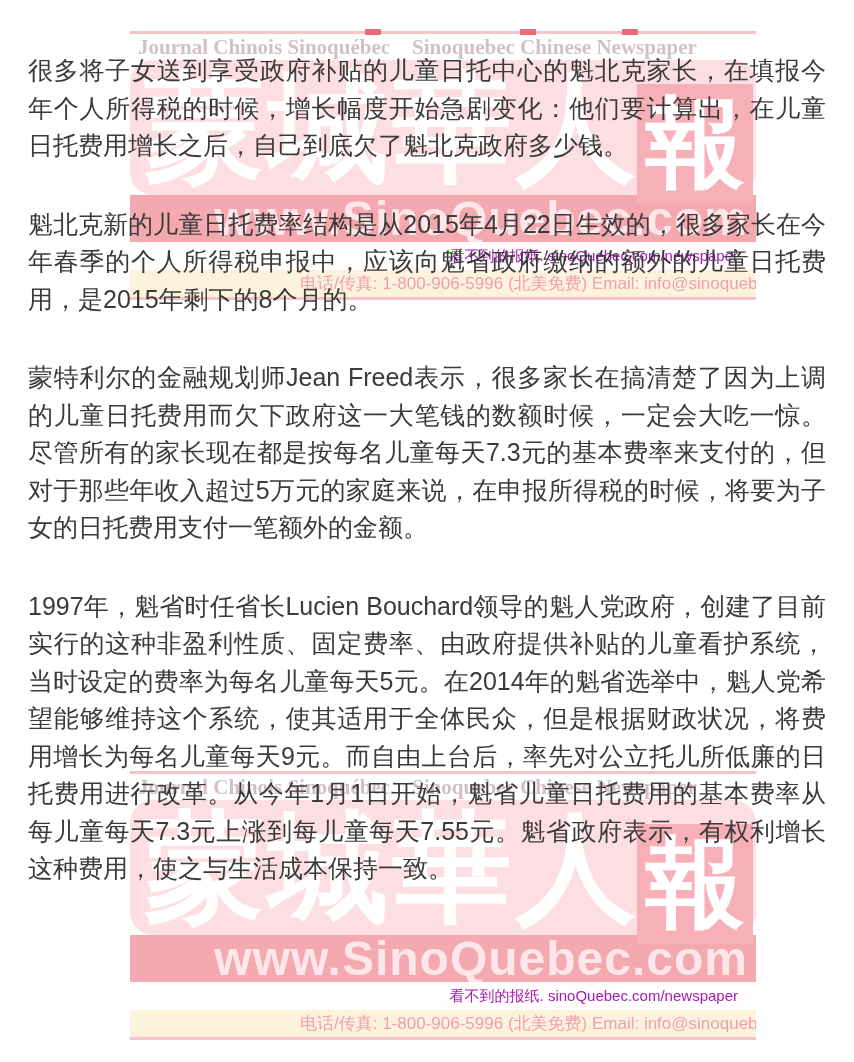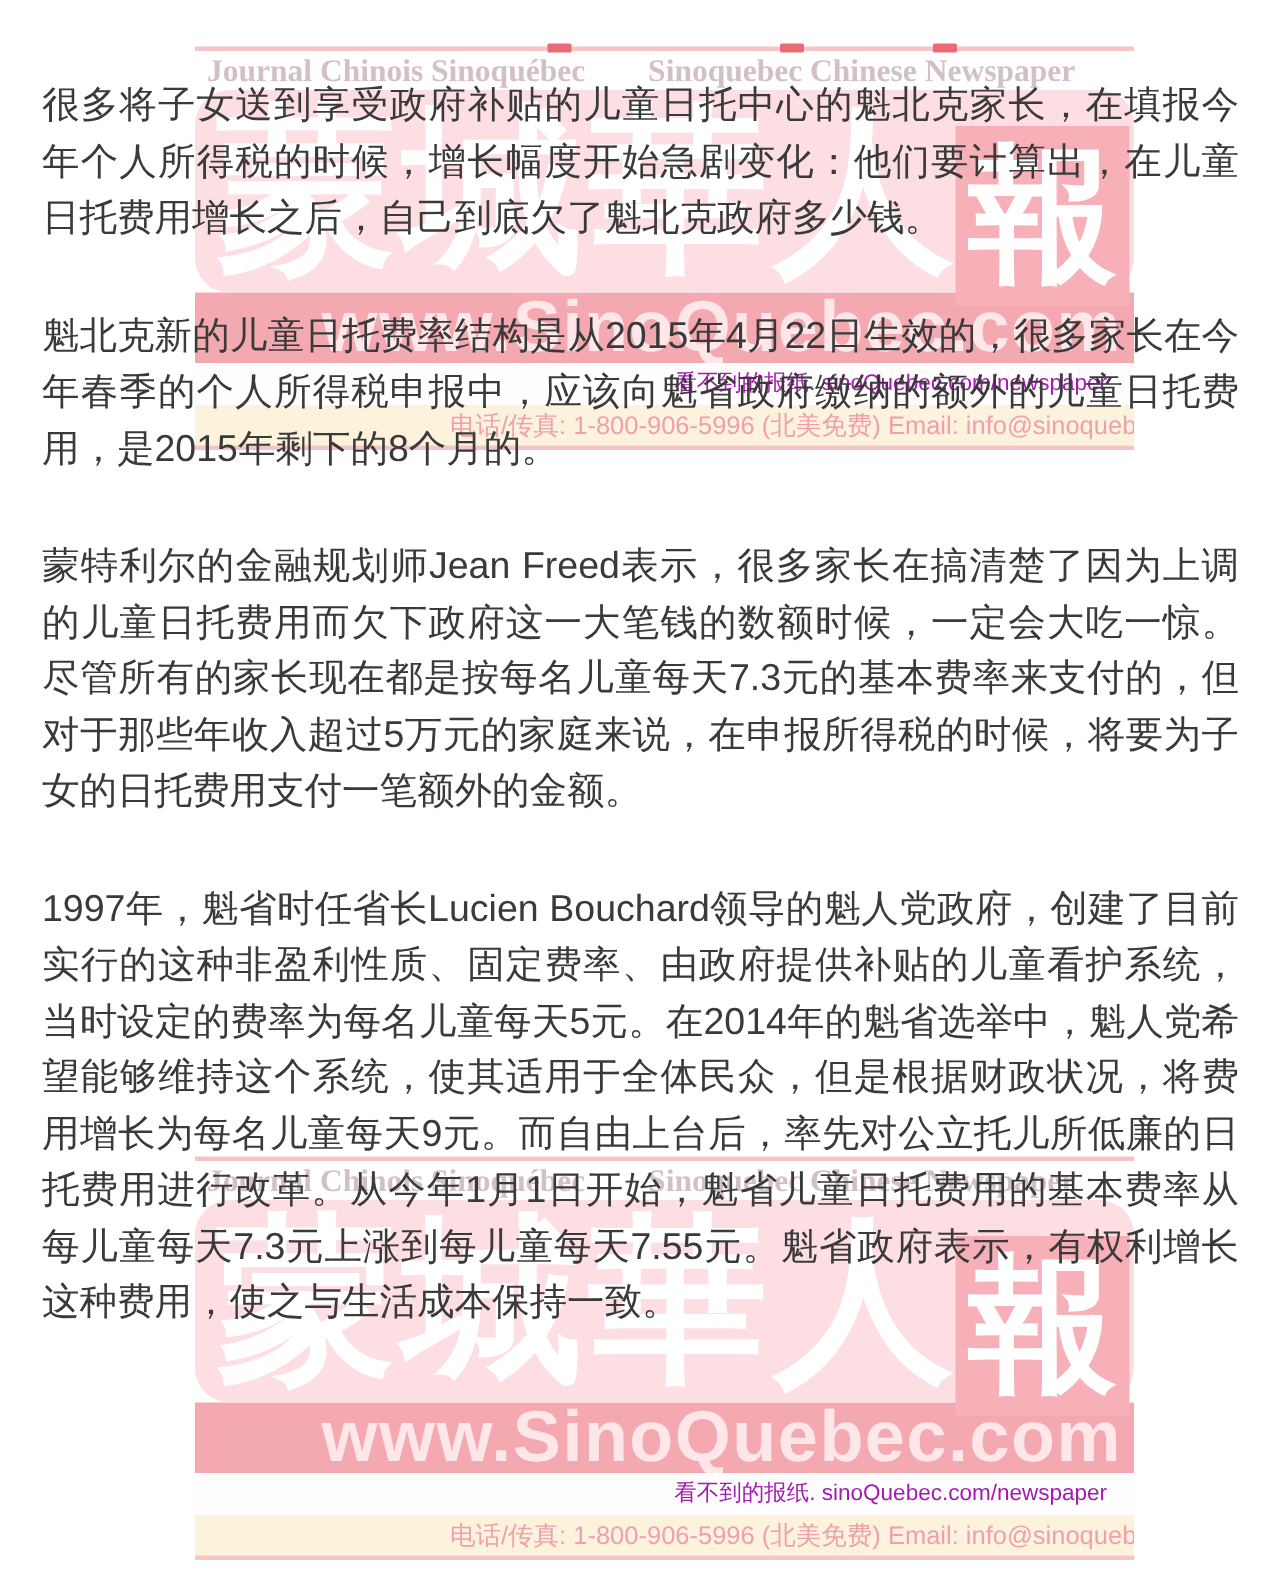--- a/index.html
+++ b/index.html
@@ -29,21 +29,21 @@
     top: -2px;
     height: 6px;
     width: 16px;
     background: #ea6b76;
     border-radius: 1px;
   }
   .wm-journal {
     height: 26px;
     display: flex;
     align-items: center;
-    gap: 42px;
+    gap: 22px;
     padding-left: 8px;
     font-family: "Liberation Serif", "DejaVu Serif", serif;
     font-weight: bold;
     font-size: 21px;
     color: #d3c0c4;
     white-space: nowrap;
     overflow: hidden;
   }
   .wm-brandbox {
     position: relative;

